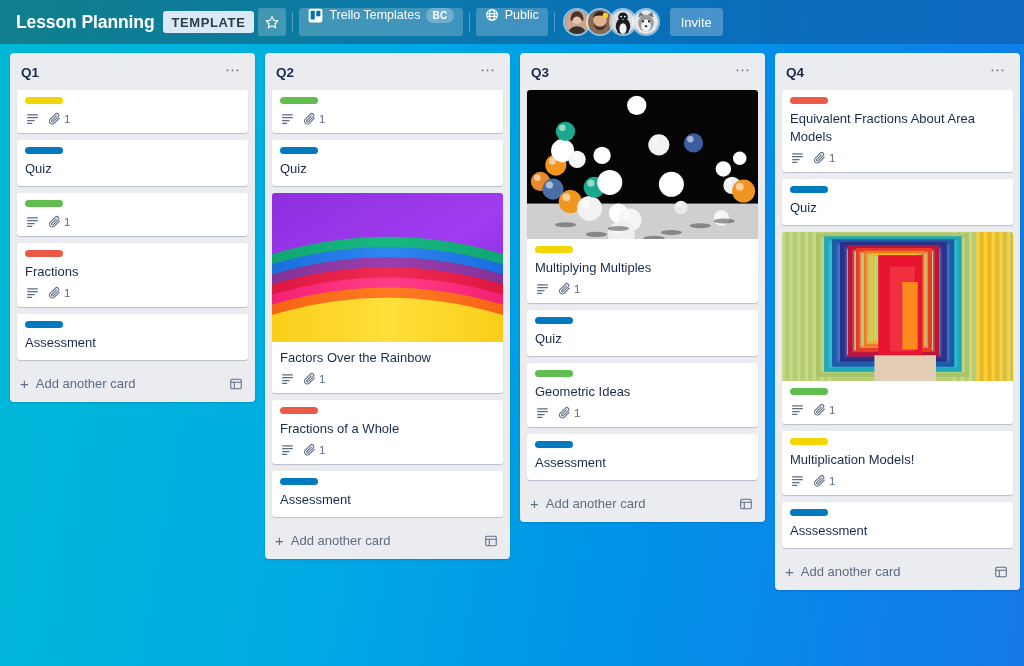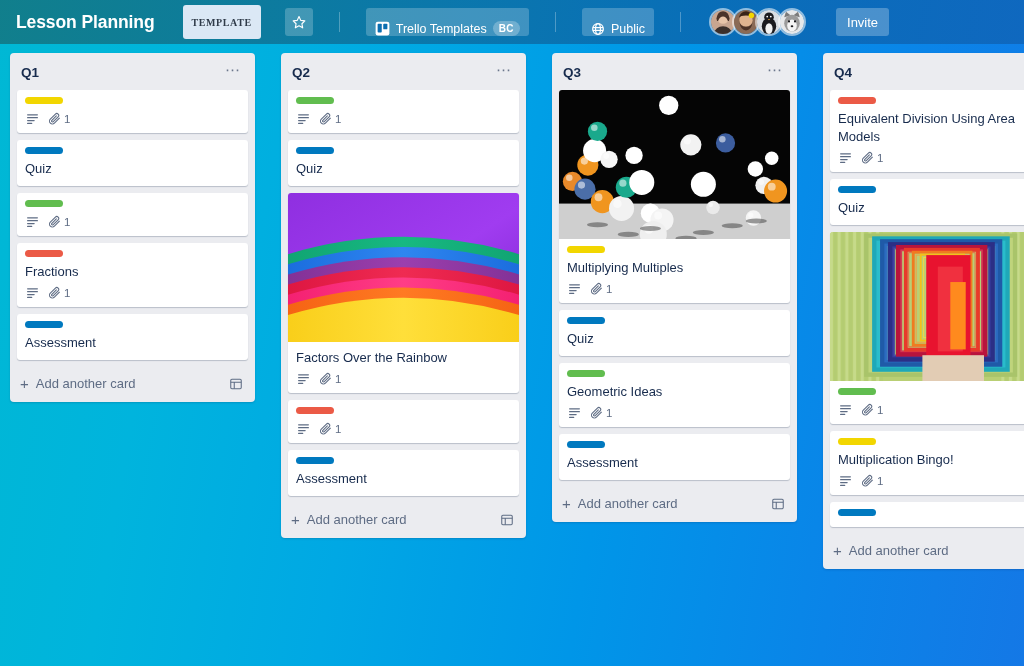--- a/index.html
+++ b/index.html
@@ -18,62 +18,61 @@
     position: relative;
     background: linear-gradient(100deg, #00b8d4 0%, #00b4dd 18%, #00a8e4 38%, #0096e8 60%, #0a84e8 82%, #1478e6 100%);
   }
 
   
   .board-header {
     height: 44px;
     display: flex;
     align-items: center;
     padding: 12px 10px;
-    gap: 24px;
+    gap: 4px;
     background: linear-gradient(100deg, rgba(18,122,134,0.92) 0%, rgba(15,118,148,0.9) 22%,
                 rgba(12,112,165,0.88) 45%, rgba(10,104,176,0.86) 68%, rgba(15,100,184,0.85) 100%);
   }
 
   .board-title {
     color: #fff;
     font-size: 17.5px;
     font-weight: bold;
     letter-spacing: -0.1px;
     padding: 0 4px 0 6px;
     white-space: nowrap;
   }
 
   .hdr-btn {
     display: flex;
-    align-items: flex-end;
+    align-items: flex-start;
     gap: 6px;
     height: 28px;
     padding: 0 9px;
     border-radius: 3px;
     background: rgba(255,255,255,0.22);
     color: #fff;
     font-size: 12.5px;
     white-space: nowrap;
     cursor: pointer;
     border: none;
   }
 
   .template-badge {
-    height: 34px;
+    height: 22px;
     padding: 0 9px;
     border-radius: 3px;
     background: #dbe8f5;
     color: #2f3b49;
-    font-size: 10px;
+    font-size: 13px;
     font-weight: bold;
     letter-spacing: 0.6px;
     display: flex;
     align-items: center;
     cursor: pointer;
-    font-family: Liberation Serif, serif;
   }
 
   .icon-sq {
     width: 28px;
     height: 28px;
     border-radius: 3px;
     background: rgba(255,255,255,0.22);
     display: flex;
     align-items: center;
     justify-content: center;
@@ -119,21 +118,21 @@
     display: flex; align-items: center;
     margin-left: 6px;
     cursor: pointer;
     border: none;
   }
 
   
   .lists-canvas {
     display: flex;
     align-items: flex-start;
-    gap: 26px;
+    gap: 10px;
     padding: 9px 10px;
     height: 622px;
   }
 
   .list {
     width: 245px;
     flex: none;
     background: #ebecf0;
     border-radius: 4px;
     padding: 0 0 2px 0;
@@ -513,20 +512,21 @@
     </svg>
                   </span>
           <span>1</span>
                 </span>
               </div>
             </div>
           </div>
           <div class="card">
             <div class="card-body">
               <div class="label-chip" style="background:#eb5a46"></div>
+              <div class="card-title">Fractions of a Whole</div>
               <div class="badges">
                 <span class="badge">
                   <span style="display:flex;">
     <svg width="13" height="13" viewBox="0 0 16 16" fill="none" stroke="#5e6c84" stroke-width="1.5" stroke-linecap="round">
       <path d="M2 3.5h12M2 7h12M2 10.5h8M2 14h5"></path>
                     </svg>
                   </span>
                 </span>
                 <span class="badge">
                   <span style="display:flex;">
@@ -703,21 +703,21 @@
       </div>
       <div class="list">
     <div class="list-header">
       <div class="list-title">Q4</div>
       <div class="list-menu">⋯</div>
     </div>
     <div class="cards">
           <div class="card">
             <div class="card-body">
               <div class="label-chip" style="background:#eb5a46"></div>
-              <div class="card-title">Equivalent Division Using Area Models</div>
+              <div class="card-title">Equivalent Fractions About Area Models</div>
               <div class="badges">
                 <span class="badge">
                   <span style="display:flex;">
     <svg width="13" height="13" viewBox="0 0 16 16" fill="none" stroke="#5e6c84" stroke-width="1.5" stroke-linecap="round">
       <path d="M2 3.5h12M2 7h12M2 10.5h8M2 14h5"></path>
                     </svg>
                   </span>
                 </span>
                 <span class="badge">
                   <span style="display:flex;">
@@ -807,21 +807,21 @@
     </svg>
                   </span>
           <span>1</span>
                 </span>
               </div>
             </div>
           </div>
           <div class="card">
             <div class="card-body">
               <div class="label-chip" style="background:#f2d600"></div>
-              <div class="card-title">Multiplication Bingo!</div>
+              <div class="card-title">Multiplication Models!</div>
               <div class="badges">
                 <span class="badge">
                   <span style="display:flex;">
     <svg width="13" height="13" viewBox="0 0 16 16" fill="none" stroke="#5e6c84" stroke-width="1.5" stroke-linecap="round">
       <path d="M2 3.5h12M2 7h12M2 10.5h8M2 14h5"></path>
                     </svg>
                   </span>
                 </span>
                 <span class="badge">
                   <span style="display:flex;">
@@ -830,20 +830,21 @@
     </svg>
                   </span>
           <span>1</span>
                 </span>
               </div>
             </div>
           </div>
           <div class="card">
             <div class="card-body">
               <div class="label-chip" style="background:#0079bf"></div>
+              <div class="card-title">Asssessment</div>
             </div>
           </div>
         </div>
     <div class="add-card-row">
       <span class="add-left">
         <span class="plus">+</span>
         <span>Add another card</span>
       </span>
       <span style="display:flex;">
     <svg width="14" height="14" viewBox="0 0 24 24" fill="none" stroke="#5e6c84" stroke-width="1.8">

